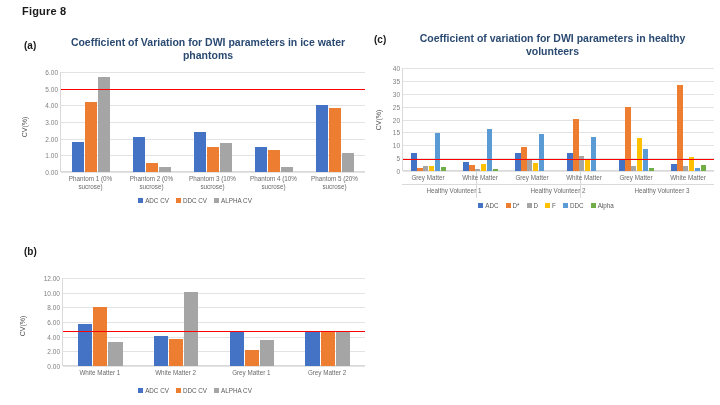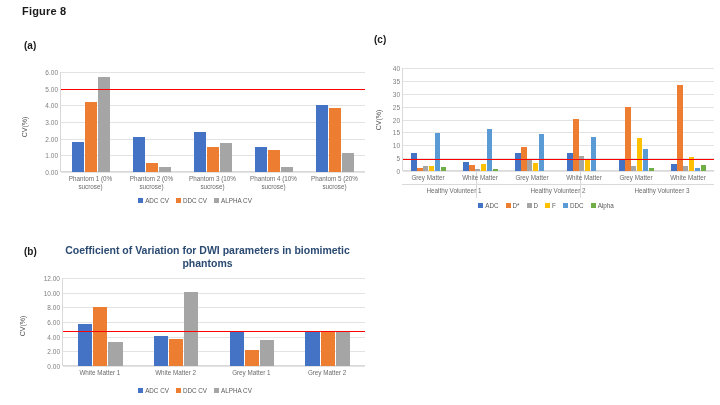--- a/index.html
+++ b/index.html
@@ -56,20 +56,21 @@
   .legend-item{display:flex;align-items:center;gap:2px;}
   .swatch{width:5px;height:5px;display:inline-block;}
 </style>
 </head>
 <body>
 
 <div class="fig-label">Figure 8</div>
 
 <div class="panel" id="panel-a" style="left:20px;top:32px;width:350px;height:185px;">
   <div class="panel-letter" style="left:4px;top:8px;">(a)</div>
+  <div class="chart-title" style="position:absolute;left:38px;top:4px;width:300px;">Coefficient of Variation for DWI parameters in ice water phantoms</div>
   <div class="plot-wrap" style="position:absolute;left:0;top:40px;width:350px;height:110px;">
     <div class="ylabel" style="left:-6px;top:55px;">CV(%)</div>
     <div class="plot" id="plot-a" style="left:40px;top:0;width:305px;height:100px;">
         <div class="grid-line" style="top: 100px;"></div>
         <div class="tick-label" style="top: 100px;">0.00</div>
         <div class="grid-line" style="top: 83.3333px;"></div>
         <div class="tick-label" style="top: 83.3333px;">1.00</div>
         <div class="grid-line" style="top: 66.6667px;"></div>
         <div class="tick-label" style="top: 66.6667px;">2.00</div>
         <div class="grid-line" style="top: 50px;"></div>
@@ -117,21 +118,20 @@
       </div>
       <div class="legend-item">
         <span class="swatch" style="background: rgb(165, 165, 165);"></span>
         <span>ALPHA CV</span>
       </div>
     </div>
 </div>
 
 <div class="panel" id="panel-b" style="left:20px;top:240px;width:350px;height:165px;">
   <div class="panel-letter" style="left:4px;top:6px;">(b)</div>
-  <div class="chart-title" style="position:absolute;left:40px;top:4px;width:295px;">Coefficient of Variation for DWI parameters in biomimetic phantoms</div>
   <div class="plot-wrap" style="position:absolute;left:0;top:38px;width:350px;height:95px;">
     <div class="ylabel" style="left:-8px;top:48px;">CV(%)</div>
     <div class="plot" id="plot-b" style="left:42px;top:0;width:303px;height:88px;">
         <div class="grid-line" style="top: 88px;"></div>
         <div class="tick-label" style="top: 88px;">0.00</div>
         <div class="grid-line" style="top: 73.3333px;"></div>
         <div class="tick-label" style="top: 73.3333px;">2.00</div>
         <div class="grid-line" style="top: 58.6667px;"></div>
         <div class="tick-label" style="top: 58.6667px;">4.00</div>
         <div class="grid-line" style="top: 44px;"></div>
@@ -175,20 +175,21 @@
       </div>
       <div class="legend-item">
         <span class="swatch" style="background: rgb(165, 165, 165);"></span>
         <span>ALPHA CV</span>
       </div>
     </div>
 </div>
 
 <div class="panel" id="panel-c" style="left:372px;top:30px;width:348px;height:190px;">
   <div class="panel-letter" style="left:2px;top:4px;">(c)</div>
+  <div class="chart-title" style="position:absolute;left:28px;top:2px;width:305px;">Coefficient of variation for DWI parameters in healthy volunteers</div>
   <div class="plot-wrap" style="position:absolute;left:0;top:38px;width:348px;height:110px;">
     <div class="ylabel" style="left:-4px;top:52px;">CV(%)</div>
     <div class="plot" id="plot-c" style="left:30px;top:0;width:312px;height:103px;">
         <div class="grid-line" style="top: 103px;"></div>
         <div class="tick-label" style="top: 103px;">0</div>
         <div class="grid-line" style="top: 90.125px;"></div>
         <div class="tick-label" style="top: 90.125px;">5</div>
         <div class="grid-line" style="top: 77.25px;"></div>
         <div class="tick-label" style="top: 77.25px;">10</div>
         <div class="grid-line" style="top: 64.375px;"></div>

